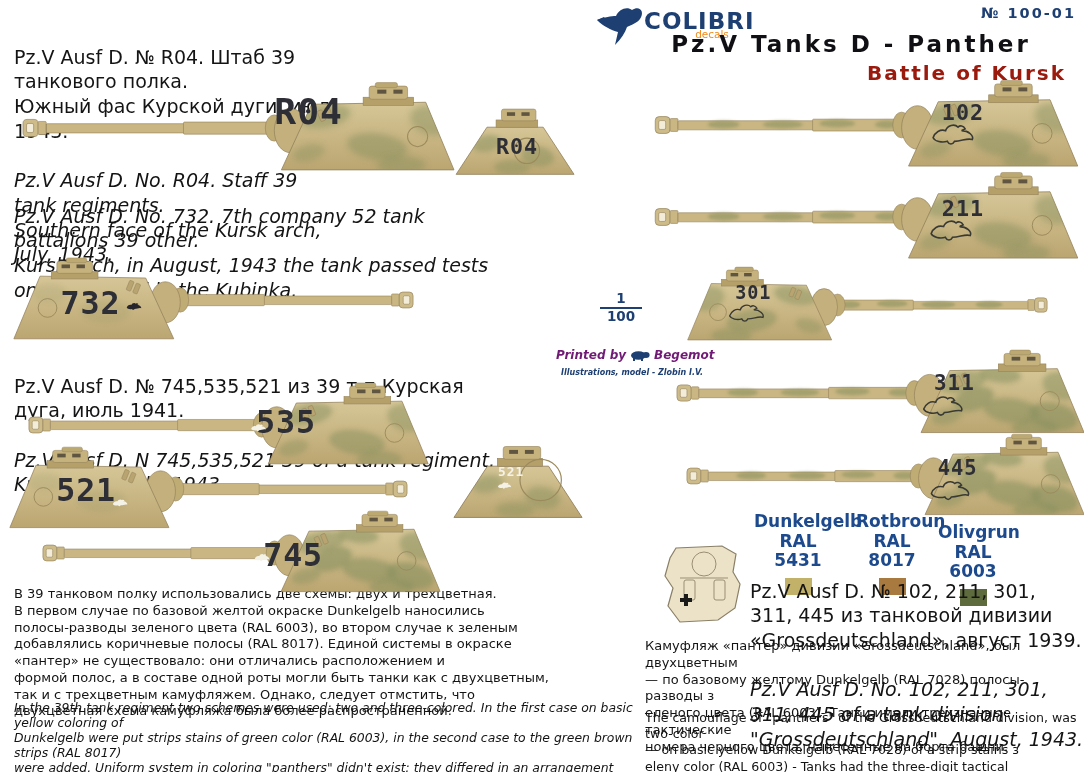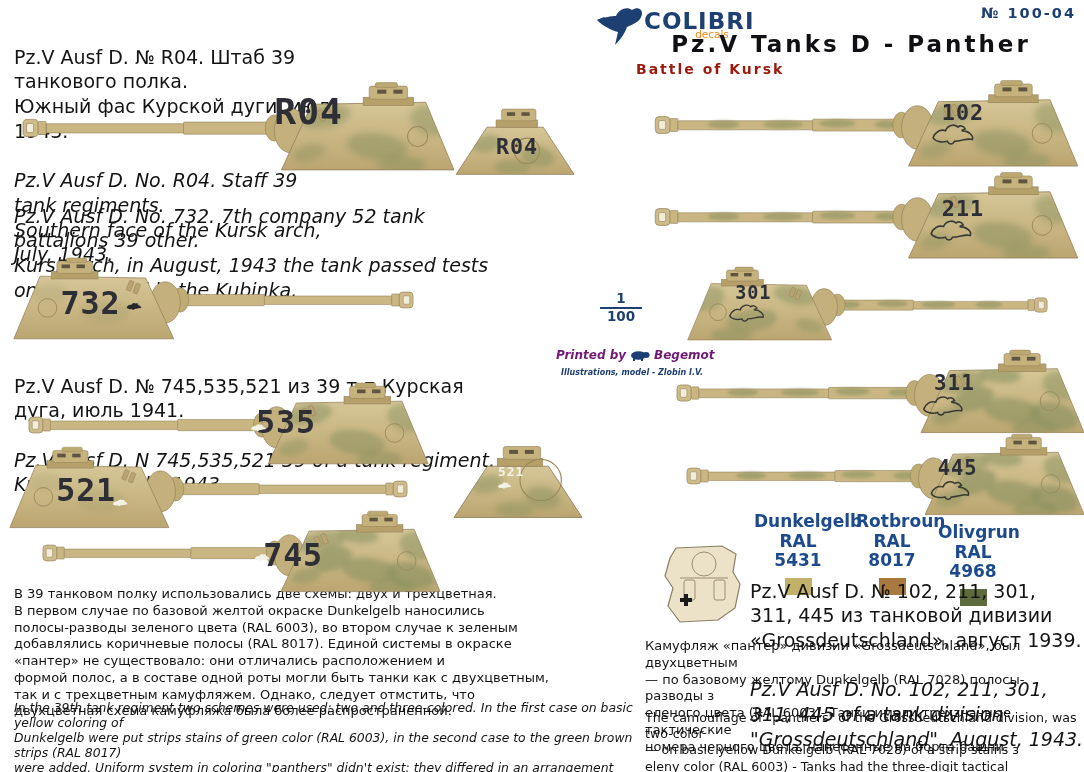--- a/index.html
+++ b/index.html
@@ -7,21 +7,21 @@
         overflow:hidden;font-family:"DejaVu Sans",sans-serif;color:#141414;}
   .abs{position:absolute;}
   .cap{font-size:19px;line-height:1.3;white-space:pre-line;}
   .cap .en{font-style:italic;}
   .para{font-size:13px;line-height:1.29;white-space:pre-line;}
   .para-en{font-size:12.4px;line-height:1.2;font-style:italic;white-space:pre-line;}
   .brand-name{font-weight:bold;font-size:23px;letter-spacing:1px;color:#1d3f72;line-height:1;}
   .brand-sub{font-weight:normal;font-size:10.5px;color:#ef8a1c;line-height:1;text-align:center;}
   .issue{font-weight:bold;font-size:14.5px;letter-spacing:2px;color:#1d3f72;}
   .title{width:430px;text-align:center;font-weight:bold;font-size:23px;letter-spacing:3px;color:#101014;}
-  .subtitle{width:430px;text-align:left;font-weight:bold;font-size:14px;letter-spacing:2px;color:#9b1a0e;}
+  .subtitle{width:430px;text-align:right;font-weight:bold;font-size:20px;letter-spacing:2px;color:#9b1a0e;}
   .fraction{width:42px;text-align:center;color:#1d3f72;font-weight:bold;font-size:13.5px;line-height:1.15;}
   .fraction .den{border-top:2px solid #1d3f72;display:block;}
   .fraction .num{display:block;}
   .printedby{color:#701a75;font-style:italic;font-size:12px;display:flex;align-items:center;gap:4px;font-weight:bold;}
   .credit{color:#1d3f72;font-style:italic;font-size:8px;font-weight:bold;}
   .swcol{position:absolute;text-align:center;}
   .swlabel{color:#1d4a8c;font-weight:bold;font-size:17px;line-height:1.15;}
   .swbox{width:27px;height:17px;margin:7px auto 0;}
   .tank{position:absolute;}
   .tank svg{display:block;width:100%;height:100%;}
@@ -40,21 +40,21 @@
 
   <div class="abs" style="left:596px;top:2px;width:150px;height:48px;">
     <svg class="abs" style="left:0;top:2px;" width="50" height="44" viewBox="0 0 50 44">
       <path fill="#1d3f72" d="M1 16 C9 13 15 12 20 12 C23 5 31 2 36 6 C44 1 49 8 44 15 C41 19 35 21 31 23 C29 29 25 35 19 41 L22 28 C15 26 7 22 1 16 Z"></path>
       <path fill="#1d3f72" d="M1 16 L12 19 L8 13 Z"></path>
     </svg>
     <div class="abs brand-name" style="left:48px;top:8px;">COLIBRI</div>
     <div class="abs brand-sub" style="left:92px;top:27px;width:48px;">decals</div>
   </div>
 
-  <div class="abs issue" style="right:8px;top:5px;">№ 100-04</div>
+  <div class="abs issue" style="right:8px;top:5px;">№ 100-01</div>
   <div class="abs title" style="left:636px;top:31px;">Pz.V Tanks D - Panther</div>
   <div class="abs subtitle" style="left:636px;top:61px;">Battle of Kursk</div>
 
   <div class="abs cap" style="left:14px;top:179px;width:480px;">
     <div class="en">Pz.V Ausf D. No. 732. 7th company 52 tank battalions 39 other.
 Kursk arch, in August, 1943 the tank passed tests
 on the ground in the Kubinka.</div>
   </div>
 
   <div class="abs cap" style="left:14px;top:349px;width:500px;">
@@ -84,21 +84,21 @@
     <div class="swlabel">RAL 5431</div>
     <div class="swbox" style="background-color: rgb(194, 177, 105);"></div>
   </div>
   <div class="swcol" style="left:856px;top:512px;width:72px;">
     <div class="swlabel">Rotbroun</div>
     <div class="swlabel">RAL 8017</div>
     <div class="swbox" style="background-color: rgb(168, 122, 64);"></div>
   </div>
   <div class="swcol" style="left:938px;top:523px;width:70px;">
     <div class="swlabel">Olivgrun</div>
-    <div class="swlabel">RAL 4968</div>
+    <div class="swlabel">RAL 6003</div>
     <div class="swbox" style="background-color: rgb(94, 107, 61);"></div>
   </div>
 
   <svg class="abs" style="left:660px;top:542px;" width="84" height="86" viewBox="0 0 84 86">
     <path d="M16 6 L62 4 L76 12 L73 30 L80 42 L75 66 L58 78 L20 80 L8 64 L13 46 L5 34 L10 16 Z" fill="#ece2c8" stroke="#8a7f66" stroke-width="1.2"></path>
     <circle cx="44" cy="22" r="12" fill="none" stroke="#9a8f74" stroke-width="1"></circle>
     <rect x="24" y="38" width="11" height="20" rx="2" fill="none" stroke="#9a8f74" stroke-width="1"></rect>
     <rect x="54" y="38" width="11" height="20" rx="2" fill="none" stroke="#9a8f74" stroke-width="1"></rect>
     <line x1="20" y1="36" x2="68" y2="36" stroke="#9a8f74" stroke-width="1"></line>
     <path d="M20 58 h12 M26 52 v12" stroke="#1a1a1a" stroke-width="4"></path>

